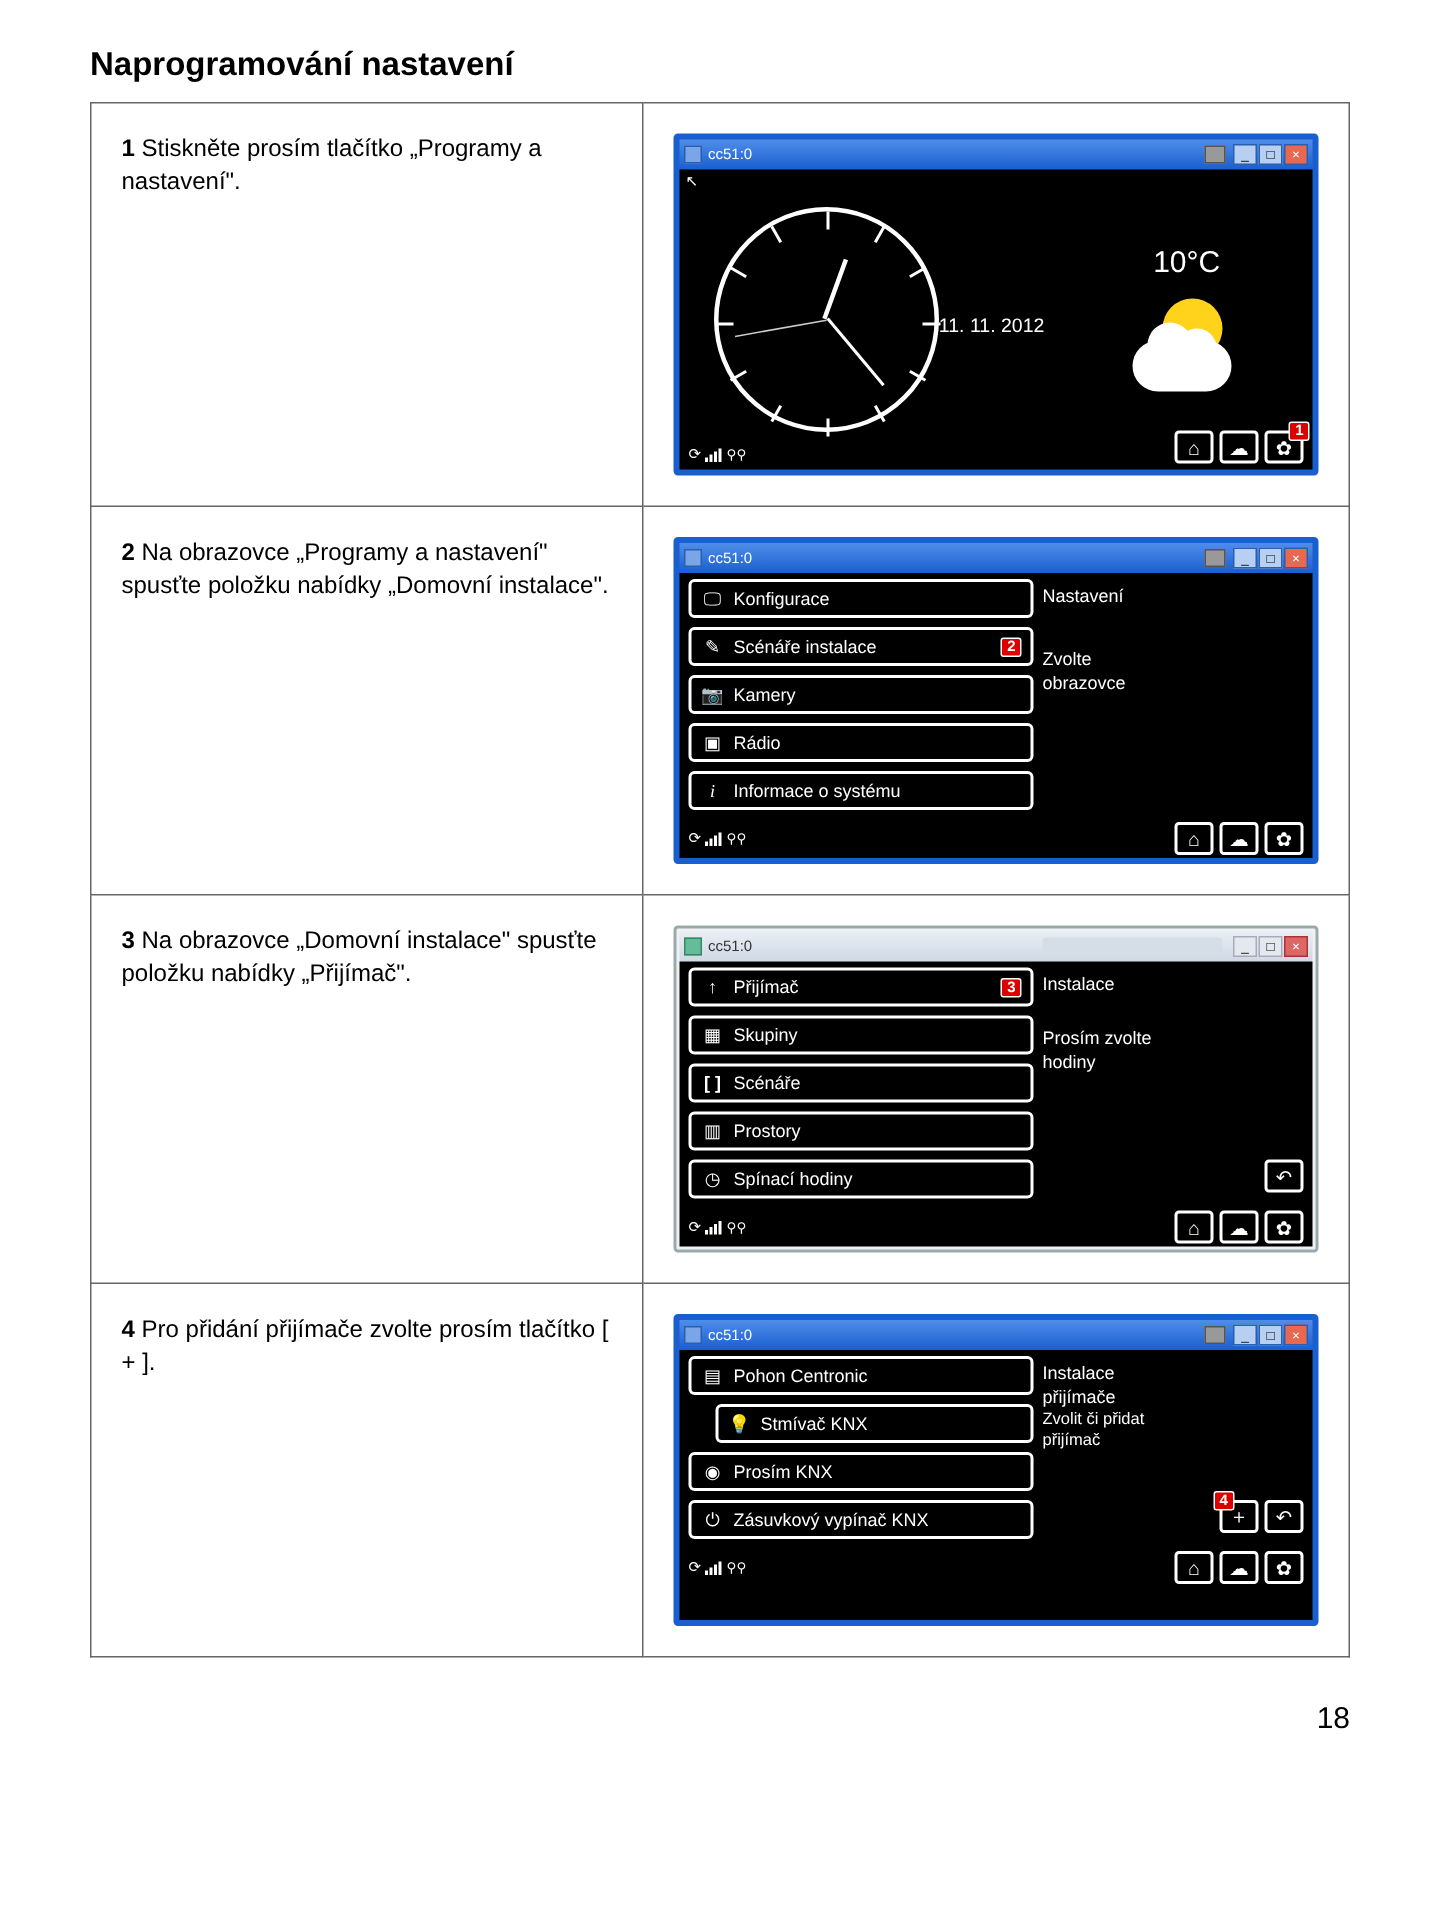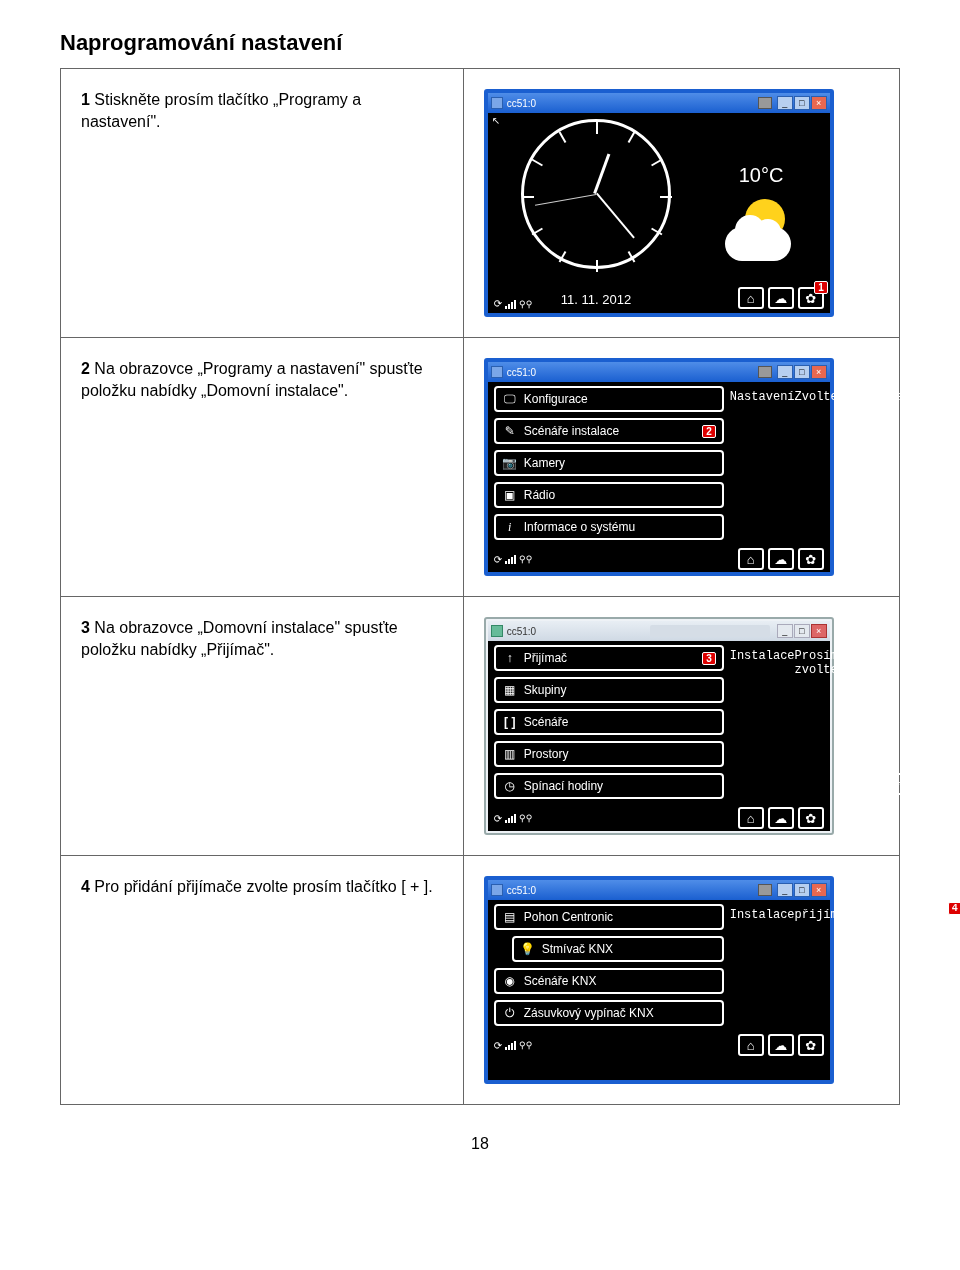--- a/index.html
+++ b/index.html
@@ -2,60 +2,60 @@
 <html><head>
 <meta charset="utf-8">
 <style>
   * { box-sizing: border-box; margin: 0; padding: 0; }
   body { font-family: Arial, sans-serif; background: #fff; width: 960px; margin: 0 auto; padding: 30px 60px; color: #000; }
   .page-title { font-weight: bold; font-size: 22px; margin-bottom: 12px; }
   .outer-table { border: 1px solid #666; border-collapse: collapse; width: 100%; }
   .outer-table td { border: 1px solid #666; vertical-align: top; padding: 20px; }
   .step-text { font-size: 16px; line-height: 1.4; max-width: 380px; }
   .step-text b { font-weight: bold; }
-  .screenshot { width: 350px; }
+  .screenshot { width: 430px; }
   .win-frame { border: 2px solid #1a5fd0; border-radius: 3px; background: #1a5fd0; padding: 2px 2px 2px 2px; }
   .titlebar { display: flex; align-items: center; background: linear-gradient(#4f8de8,#1a5fd0); height: 20px; padding: 0 3px; font-size: 10px; color: #fff; }
   .tb-icon { width: 12px; height: 12px; background: #7aa6e8; border: 1px solid #2a5fb0; margin-right: 4px; }
   .tb-spacer { flex: 1; }
   .tb-btn { width: 16px; height: 14px; border: 1px solid #2a5fb0; background: #b7cff0; margin-left: 1px; display: flex; align-items: center; justify-content: center; font-size: 9px; color: #000; }
   .tb-btn.close { background: #e86850; color: #fff; }
   .tb-printer { width: 14px; height: 12px; background: #999; border: 1px solid #555; margin-right: 4px; }
   .screen-body { background: #000; color: #fff; padding: 4px 6px 2px 6px; min-height: 180px; display: flex; flex-direction: column; position: relative; }
   .screen-row { display: flex; gap: 6px; }
   .menu-col { flex: 0 0 230px; display: flex; flex-direction: column; gap: 6px; }
-  .side-col { flex: 1; display: flex; font-size: 12px; padding-top: 4px; font-family: Liberation Mono, monospace; }
+  .side-col { flex: 1; display: flex; flex-direction: column; font-size: 12px; padding-top: 4px; }
   .menu-item { border: 2px solid #fff; border-radius: 4px; padding: 4px 6px; display: flex; align-items: center; gap: 6px; background: #000; font-size: 12px; }
   .mi-icon { width: 16px; height: 12px; display: inline-flex; align-items: center; justify-content: center; }
   .badge { background: #d00; color: #fff; font-size: 10px; padding: 0 3px; border: 1px solid #fff; border-radius: 2px; margin-left: auto; font-weight: bold; }
   .bottom-bar { display: flex; align-items: center; gap: 4px; margin-top: 8px; }
   .bb-left { display: flex; align-items: center; gap: 3px; font-size: 10px; }
   .bb-right { margin-left: auto; display: flex; gap: 4px; }
   .bb-btn { width: 26px; height: 22px; border: 2px solid #fff; border-radius: 3px; display: flex; align-items: center; justify-content: center; font-size: 13px; }
   .side-text { font-size: 12px; margin-bottom: 2px; }
   
   .home-body { background: #000; color: #fff; display: flex; position: relative; padding: 6px; height: 200px; }
-  .clock-area { flex: 0 0 62%; display: flex; flex-direction: column; align-items: center; justify-content: space-between; }
+  .clock-area { flex: 0 0 62%; display: flex; flex-direction: row; align-items: center; justify-content: center; }
   .weather-area { flex: 1; display: flex; flex-direction: column; align-items: center; justify-content: center; }
   .clock-face { width: 150px; height: 150px; border: 3px solid #fff; border-radius: 50%; position: relative; background: #000; }
   .tick { position: absolute; width: 2px; height: 12px; background: #fff; left: 50%; top: 0; transform-origin: 1px 75px; }
   .hand { position: absolute; background: #fff; left: 50%; top: 50%; transform-origin: 0 0; }
   .hand.h { width: 3px; height: 42px; transform: rotate(200deg); }
   .hand.m { width: 2px; height: 58px; transform: rotate(320deg); }
   .hand.s { width: 1px; height: 62px; background: #ccc; transform: rotate(80deg); }
   .date-below { font-size: 13px; margin-top: 6px; }
   .temp { font-size: 20px; margin-bottom: 10px; margin-top: 4px; }
   .weather-icon { position: relative; width: 80px; height: 70px; }
   .sun { position: absolute; width: 40px; height: 40px; background: #ffd21c; border-radius: 50%; right: 16px; top: 2px; }
   .sun::before { content:''; position:absolute; inset:-8px; background: radial-gradient(circle,#ffd21c 40%, transparent 42%); }
   .cloud { position: absolute; bottom: 6px; left: 4px; width: 66px; height: 34px; background: #fff; border-radius: 20px; }
   .cloud::before { content:''; position:absolute; width:30px; height:30px; background:#fff; border-radius:50%; top:-12px; left:10px; }
   .cloud::after { content:''; position:absolute; width:26px; height:26px; background:#fff; border-radius:50%; top:-8px; right:10px; }
   .home-bottom { position: absolute; bottom: 4px; left: 6px; right: 6px; display: flex; align-items: flex-end; }
-  .footer-page { text-align: center; font-size: 16px; margin-top: 30px; }
+  .footer-page { text-align: right; font-size: 20px; margin-top: 30px; }
   .signal-bars { display: inline-flex; align-items: flex-end; gap: 1px; height: 10px; }
   .signal-bars span { width: 2px; background: #fff; }
   .sb1{height:3px}.sb2{height:5px}.sb3{height:7px}.sb4{height:9px}
 </style>
 </head>
 <body>
 
 <div class="page-title">Naprogramování nastavení</div>
 
 <table class="outer-table">
@@ -311,21 +311,21 @@
             <div class="menu-item">
               <span class="mi-icon">▤</span>
               <span>Pohon Centronic</span>
             </div>
             <div class="menu-item" style="margin-left:18px;width:calc(100% - 18px);">
               <span class="mi-icon">💡</span>
               <span>Stmívač KNX</span>
             </div>
             <div class="menu-item">
               <span class="mi-icon">◉</span>
-              <span>Scénáře KNX</span>
+              <span>Prosím KNX</span>
             </div>
             <div class="menu-item">
               <span class="mi-icon">⏻</span>
               <span>Zásuvkový vypínač KNX</span>
             </div>
           </div>
           <div class="side-col">
             <div class="side-text">Instalace</div>
             <div class="side-text">přijímače</div>
             <div class="side-text" style="font-size:11px">Zvolit či přidat</div>

